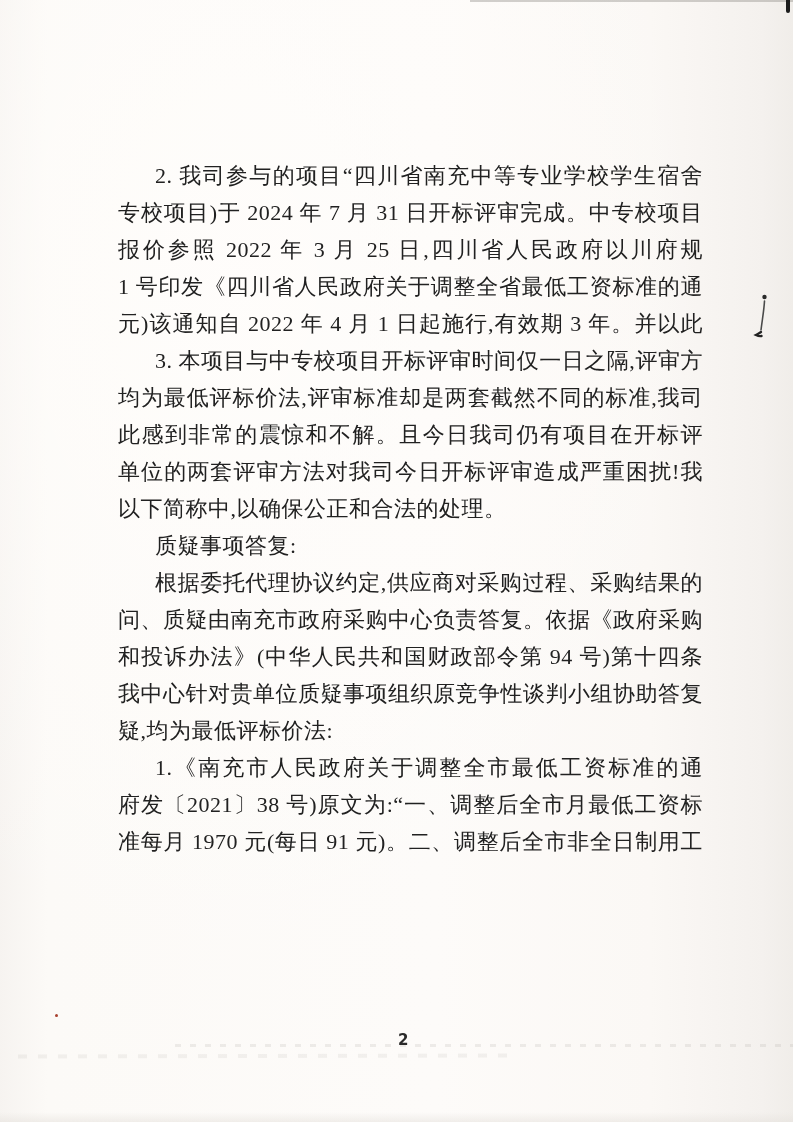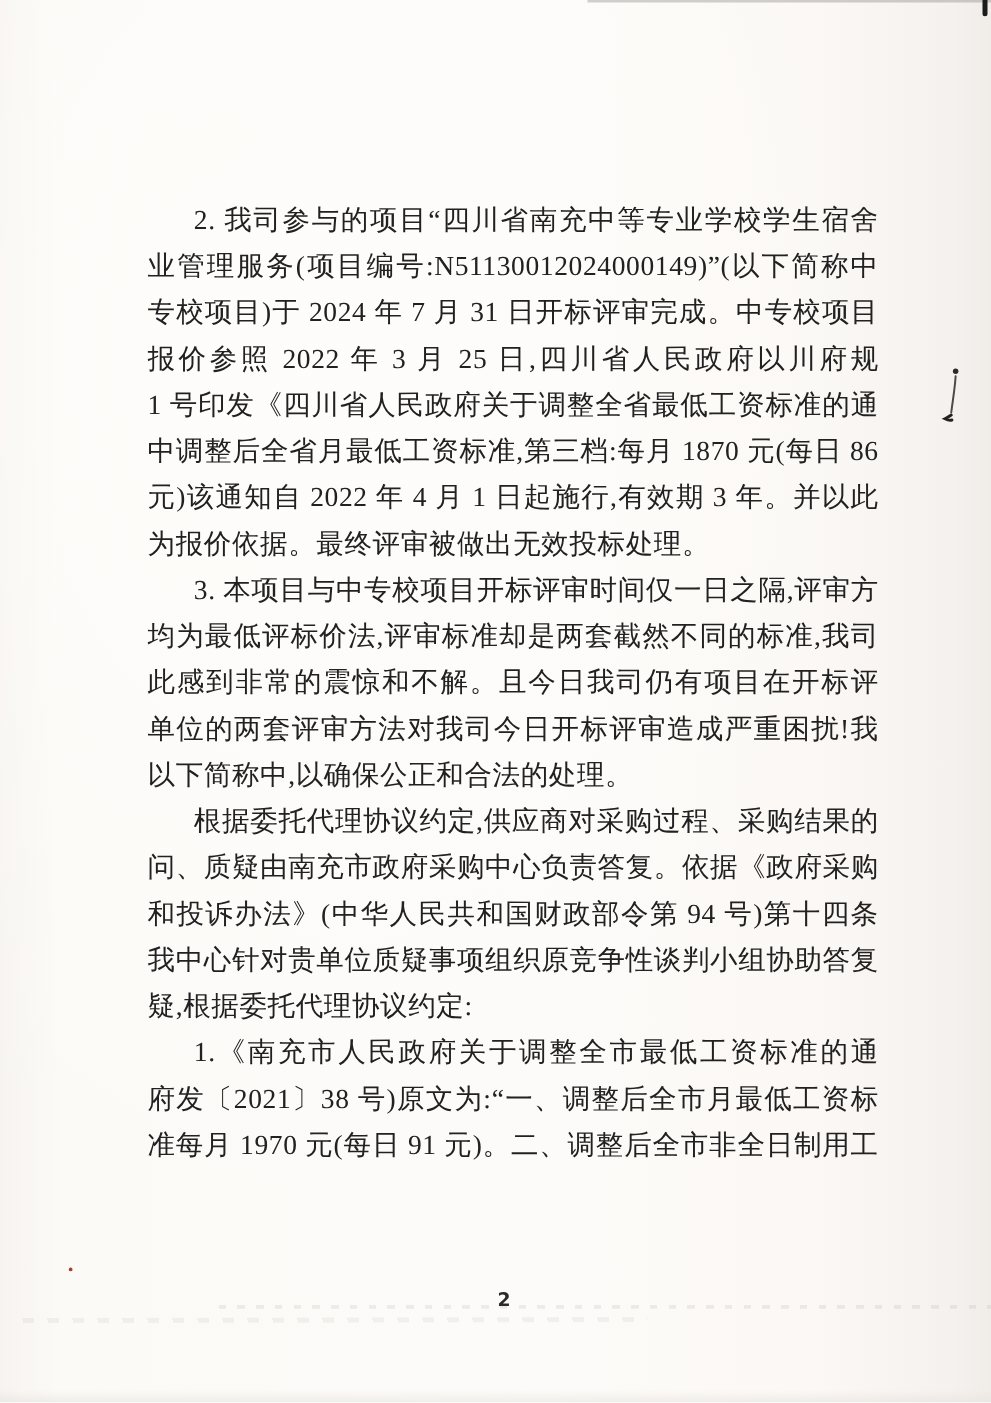--- a/index.html
+++ b/index.html
@@ -125,37 +125,35 @@
     <path d="M12.5 11 C 12 20, 10.5 28, 9 40" stroke="#4a4a4a" stroke-width="1.6" fill="none" stroke-linecap="round"></path>
     <path d="M9 42 q -3 2 -5 3 q 3 1.5 5.5 1" stroke="#222" stroke-width="2.4" fill="none" stroke-linecap="round"></path>
   </svg>
   <div class="red-dot"></div>
   <div class="smudge-a"></div>
   <div class="smudge-b"></div>
   <div class="bottom-shade"></div>
 
   <div class="doc-body">
       <div class="line indent fill">2. 我司参与的项目“四川省南充中等专业学校学生宿舍楼物</div>
-      <div class="line fill">业管理服务(项目编号:N51130012024000149)”(以下简称中</div>
       <div class="line fill">专校项目)于 2024 年 7 月 31 日开标评审完成。中专校项目我司</div>
       <div class="line fill">报价参照 2022 年 3 月 25 日,四川省人民政府以川府规〔2022〕</div>
       <div class="line fill">1 号印发《四川省人民政府关于调整全省最低工资标准的通知》</div>
-      <div class="line fill">中调整后全省月最低工资标准,第三档:每月 1870 元(每日 86</div>
       <div class="line fill">元)该通知自 2022 年 4 月 1 日起施行,有效期 3 年。并以此作</div>
-      <div class="line">为报价依据。最终评审被做出无效投标处理。</div>
       <div class="line indent fill">3. 本项目与中专校项目开标评审时间仅一日之隔,评审方法</div>
       <div class="line fill">均为最低评标价法,评审标准却是两套截然不同的标准,我司对</div>
       <div class="line fill">此感到非常的震惊和不解。且今日我司仍有项目在开标评审,贵</div>
       <div class="line fill">单位的两套评审方法对我司今日开标评审造成严重困扰!我们将</div>
       <div class="line">以下简称中,以确保公正和合法的处理。</div>
+      <div class="line indent">质疑事项答复:</div>
       <div class="line indent fill">根据委托代理协议约定,供应商对采购过程、采购结果的询</div>
       <div class="line fill">问、质疑由南充市政府采购中心负责答复。依据《政府采购质疑</div>
       <div class="line fill">和投诉办法》(中华人民共和国财政部令第 94 号)第十四条要求,</div>
       <div class="line fill">我中心针对贵单位质疑事项组织原竞争性谈判小组协助答复质</div>
-      <div class="line">疑,根据委托代理协议约定:</div>
+      <div class="line">疑,均为最低评标价法:</div>
       <div class="line indent fill">1.《南充市人民政府关于调整全市最低工资标准的通知》(南</div>
       <div class="line fill">府发〔2021〕38 号)原文为:“一、调整后全市月最低工资标</div>
       <div class="line fill">准每月 1970 元(每日 91 元)。二、调整后全市非全日制用工小</div>
     </div>
 
   <div class="page-number">2</div>
 
 </div>
 
 </body></html>

